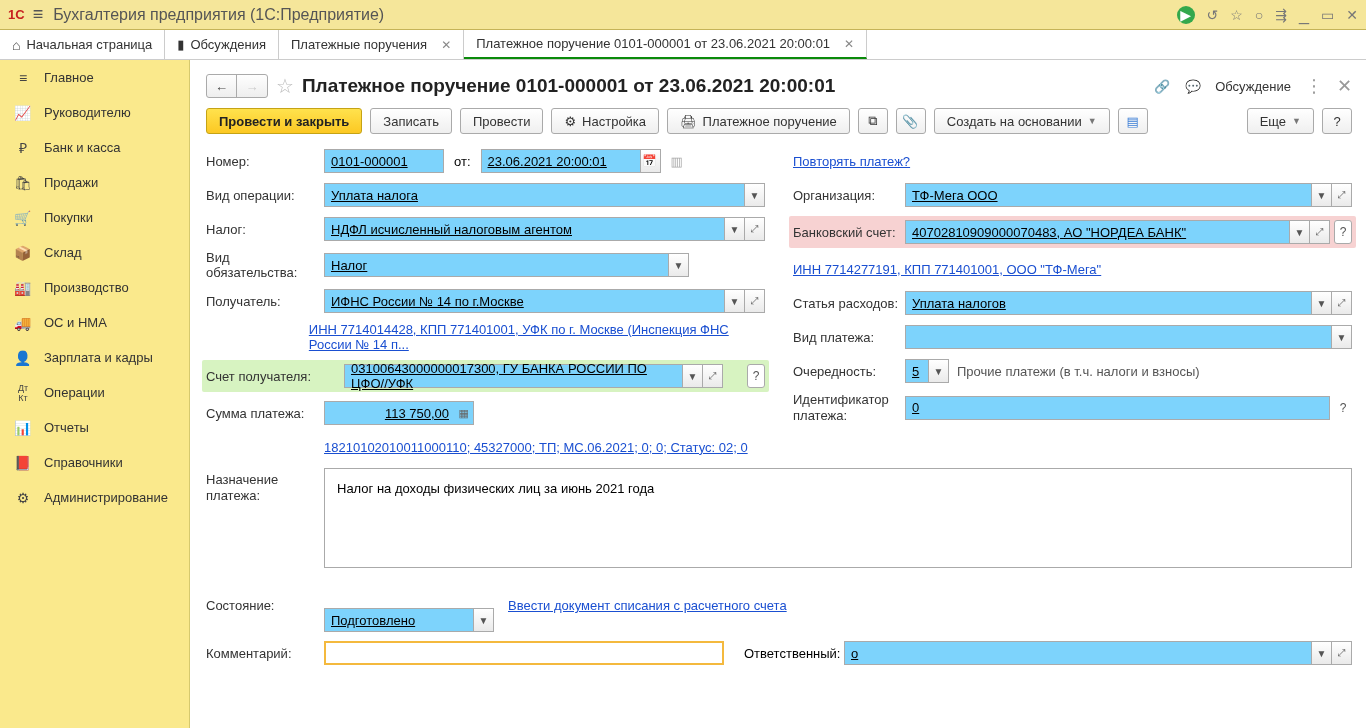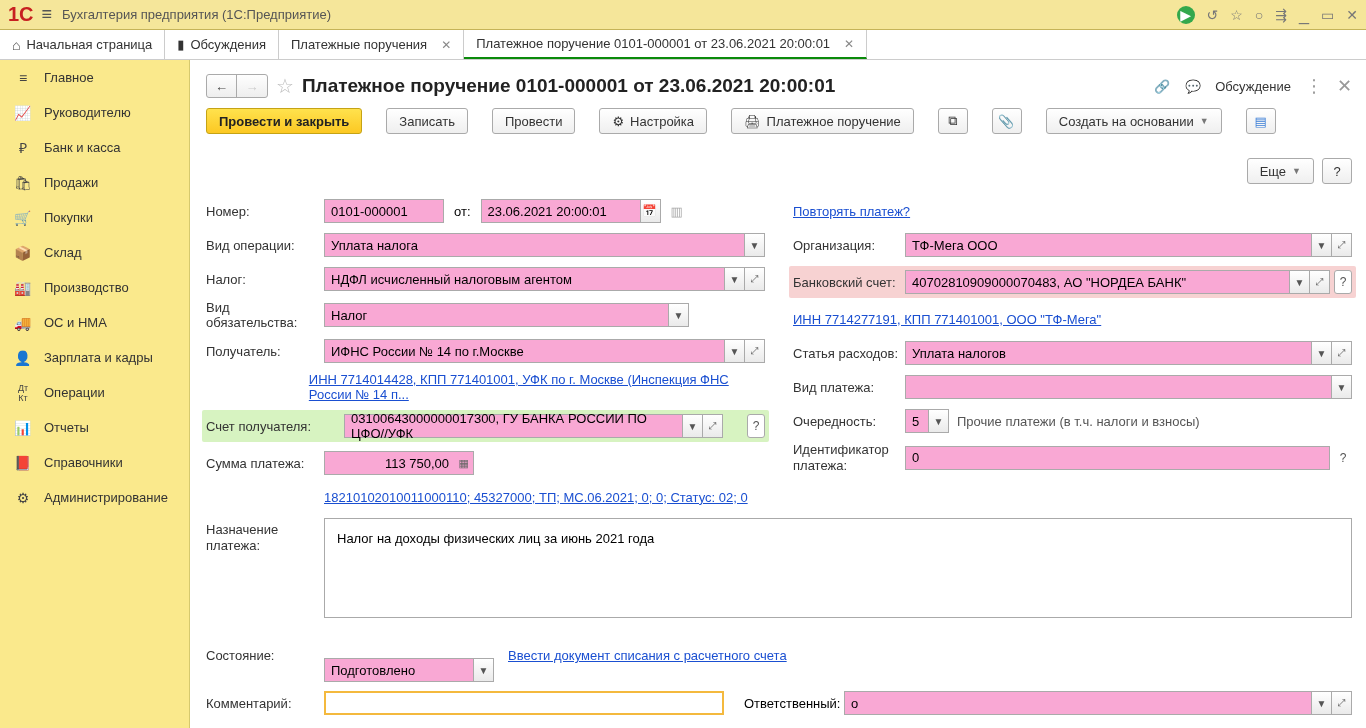--- a/index.html
+++ b/index.html
@@ -1,22 +1,22 @@
 <!DOCTYPE html>
 <html><head>
 <meta charset="utf-8">
 <style>
 * { box-sizing: border-box; margin: 0; padding: 0; font-family: Arial, sans-serif; }
 body { width: 1366px; height: 728px; background: #fff; overflow: hidden; font-size: 13px; }
 
 
 .titlebar { background: #f5e69a; height: 30px; display: flex; align-items: center; padding: 0 8px; border-bottom: 1px solid #c5b358; }
-.logo1c { color: #c72020; font-weight: bold; font-size: 20px; margin-right: 8px; }
+.logo1c { color: #c72020; font-weight: bold; font-size: 13px; margin-right: 8px; }
 .hamburger { font-size: 18px; color: #555; margin-right: 10px; cursor: pointer; }
-.app-title { color: #555; font-size: 13px; }
+.app-title { color: #555; font-size: 16px; }
 .titlebar-right { margin-left: auto; display: flex; align-items: center; gap: 12px; color: #777; }
 .green-circle { width: 18px; height: 18px; border-radius: 50%; background: #33a84c; display: flex; align-items: center; justify-content: center; color:#fff; font-size:10px; }
 .titlebar-right span { cursor: pointer; font-size: 14px; }
 
 
 .tabs-bar { background: #fff; height: 30px; border-bottom: 1px solid #ccc; display: flex; }
 .tab { padding: 0 12px; display: flex; align-items: center; height: 29px; border-right: 1px solid #ccc; font-size: 13px; color: #333; cursor: pointer; gap:6px;}
 .tab.home .home-icon { font-size: 14px; color: #444; }
 .tab.active { background: #fff; border-bottom: 2px solid #0a8a0a; }
 .tab .close { margin-left: 8px; color: #888; font-size: 12px; }
@@ -34,35 +34,35 @@
 .nav-arrows span { width: 30px; display: flex; align-items: center; justify-content: center; color: #444; cursor: pointer; }
 .nav-arrows span:first-child { border-right:1px solid #aaa;}
 .star-icon { color: #bbb; font-size: 20px; cursor: pointer; }
 .doc-title { font-size: 19px; font-weight: bold; color: #222; }
 
 .header-actions { margin-left: auto; display: flex; align-items: center; gap: 14px; color: #555; }
 .header-actions .lnk { cursor: pointer; }
 .header-actions .lnk-txt { color:#333; cursor:pointer; }
 .btn-menu { font-size: 18px; cursor: pointer; color: #999;}
 
-.toolbar { display: flex; align-items: center; gap: 24px; margin-bottom: 14px; flex-wrap: wrap; }
+.toolbar { display: flex; align-items: center; gap: 8px; margin-bottom: 14px; flex-wrap: wrap; }
 .btn { border: 1px solid #aaa; background: linear-gradient(#fff,#efefef); height: 26px; padding: 0 12px; border-radius: 3px; font-size: 13px; color: #333; cursor: pointer; display: inline-flex; align-items: center; gap:6px;}
 .btn-primary { background: linear-gradient(#ffe24d,#fcc823); border-color: #c5a315; font-weight: bold; color: #222; }
 .btn-icon { width: 30px; justify-content: center; padding: 0; }
 .btn .drop { font-size: 9px; color: #777; }
 
 
 .form-grid { display: flex; gap: 28px; }
 .col { flex: 1; }
 .row { display: flex; align-items: center; margin-bottom: 8px; min-height: 26px; }
 .row.highlight-green { background: #d7f3c1; padding:4px 4px; margin-left:-4px; margin-right:-4px; border-radius:2px;gap:20px;}
 .row.highlight-pink { background: #f7d2d2; padding:4px 4px; margin-left:-4px; margin-right:-4px; border-radius:2px;}
 .lbl { width: 118px; color: #333; font-size: 13px; }
 .lbl-wide { width: 112px; }
-.input { flex: 1; height: 24px; border: 1px solid #aaa; padding: 0 6px; font-size: 13px; background: #f9a8d4; display: flex; align-items: center; }
+.input { flex: 1; height: 24px; border: 1px solid #aaa; padding: 0 6px; font-size: 13px; background: #7dd3fc; display: flex; align-items: center; text-decoration: underline; }
 .input-combo { display: flex; flex: 1; }
 .input-combo .input { border-top-right-radius: 0; border-bottom-right-radius: 0; }
 .drop-btn, .ext-btn { width: 20px; height: 24px; border: 1px solid #aaa; border-left: none; background: linear-gradient(#fff,#eaeaea); display: flex; align-items: center; justify-content: center; font-size: 10px; color:#555; cursor: pointer; }
 .help-btn { width: 18px; height: 24px; margin-left: 4px; border: 1px solid #aaa; border-radius:3px; background:#fff; font-size:12px; color:#555; display:flex; align-items:center; justify-content:center; cursor:pointer;}
 
 .calendar-icon { width:20px; height:24px; border:1px solid #aaa; border-left:none; background:linear-gradient(#fff,#eaeaea); display:flex; align-items:center; justify-content:center; font-size:12px; cursor:pointer;}
 
 .link-text { color: #1a4fd1; text-decoration: underline; cursor: pointer; font-size:13px; }
 
 .textarea { width: 100%; height: 100px; border: 1px solid #aaa; padding: 12px; font-size: 13px; resize: none; }

